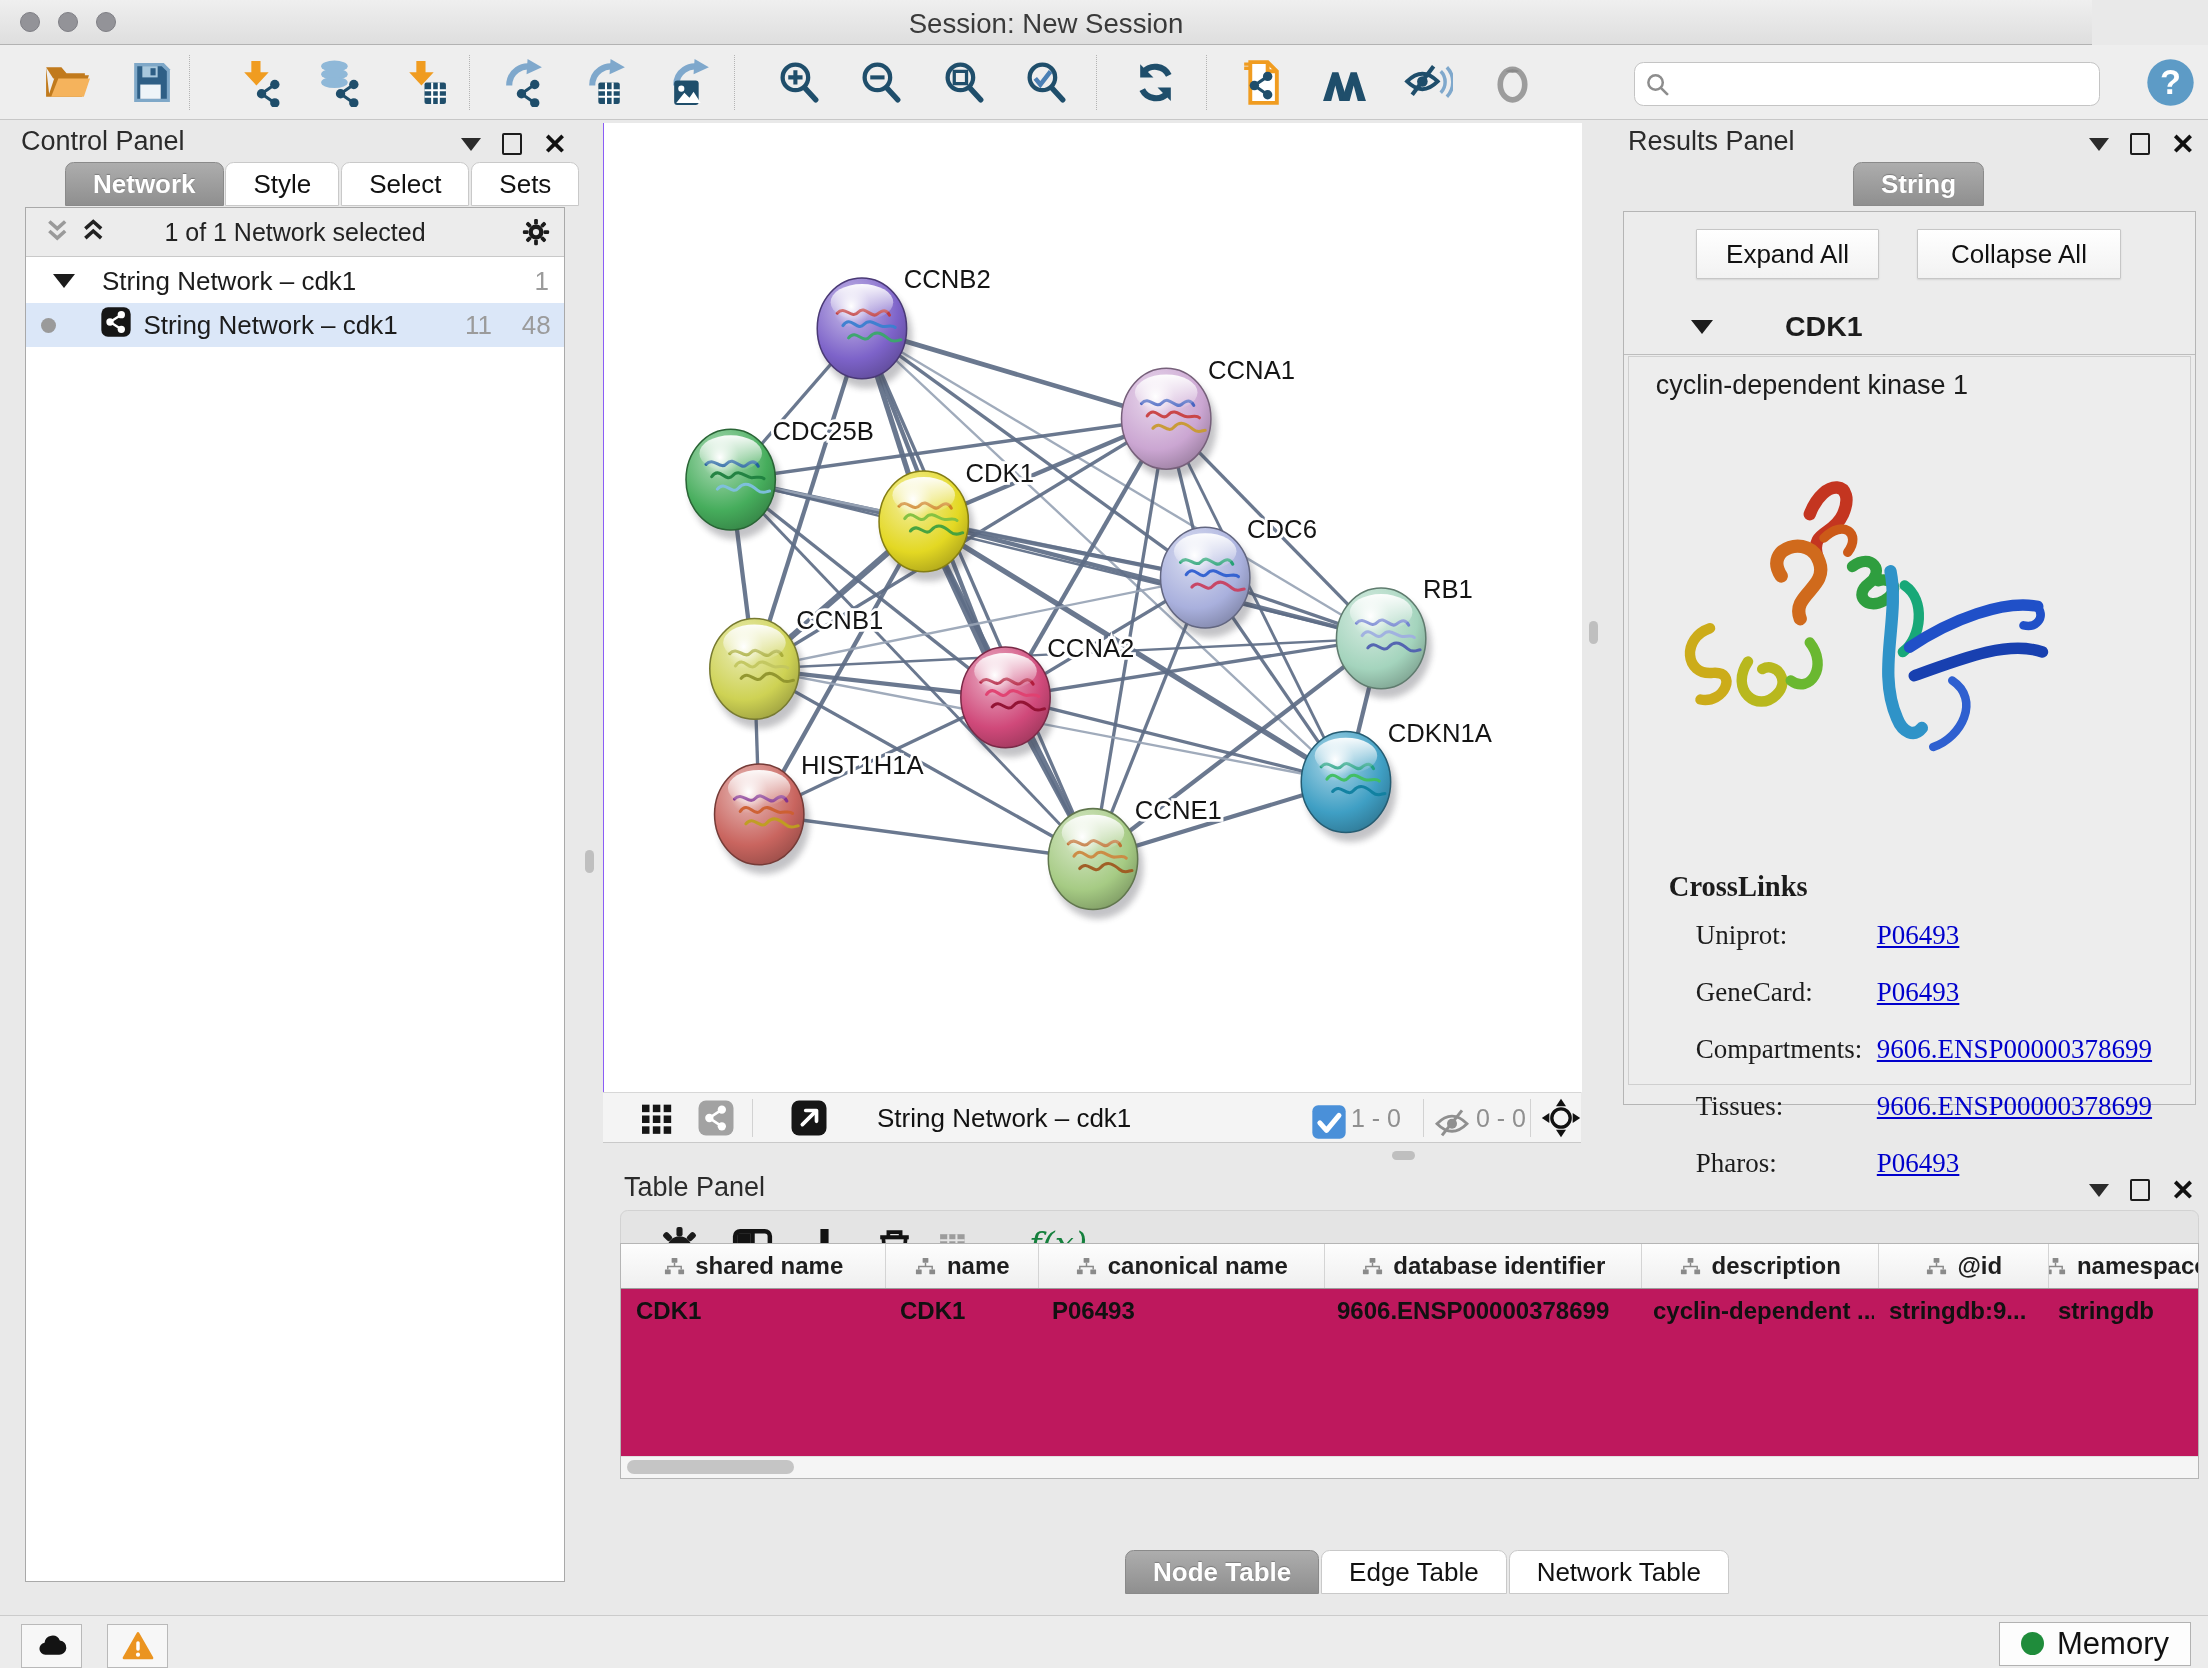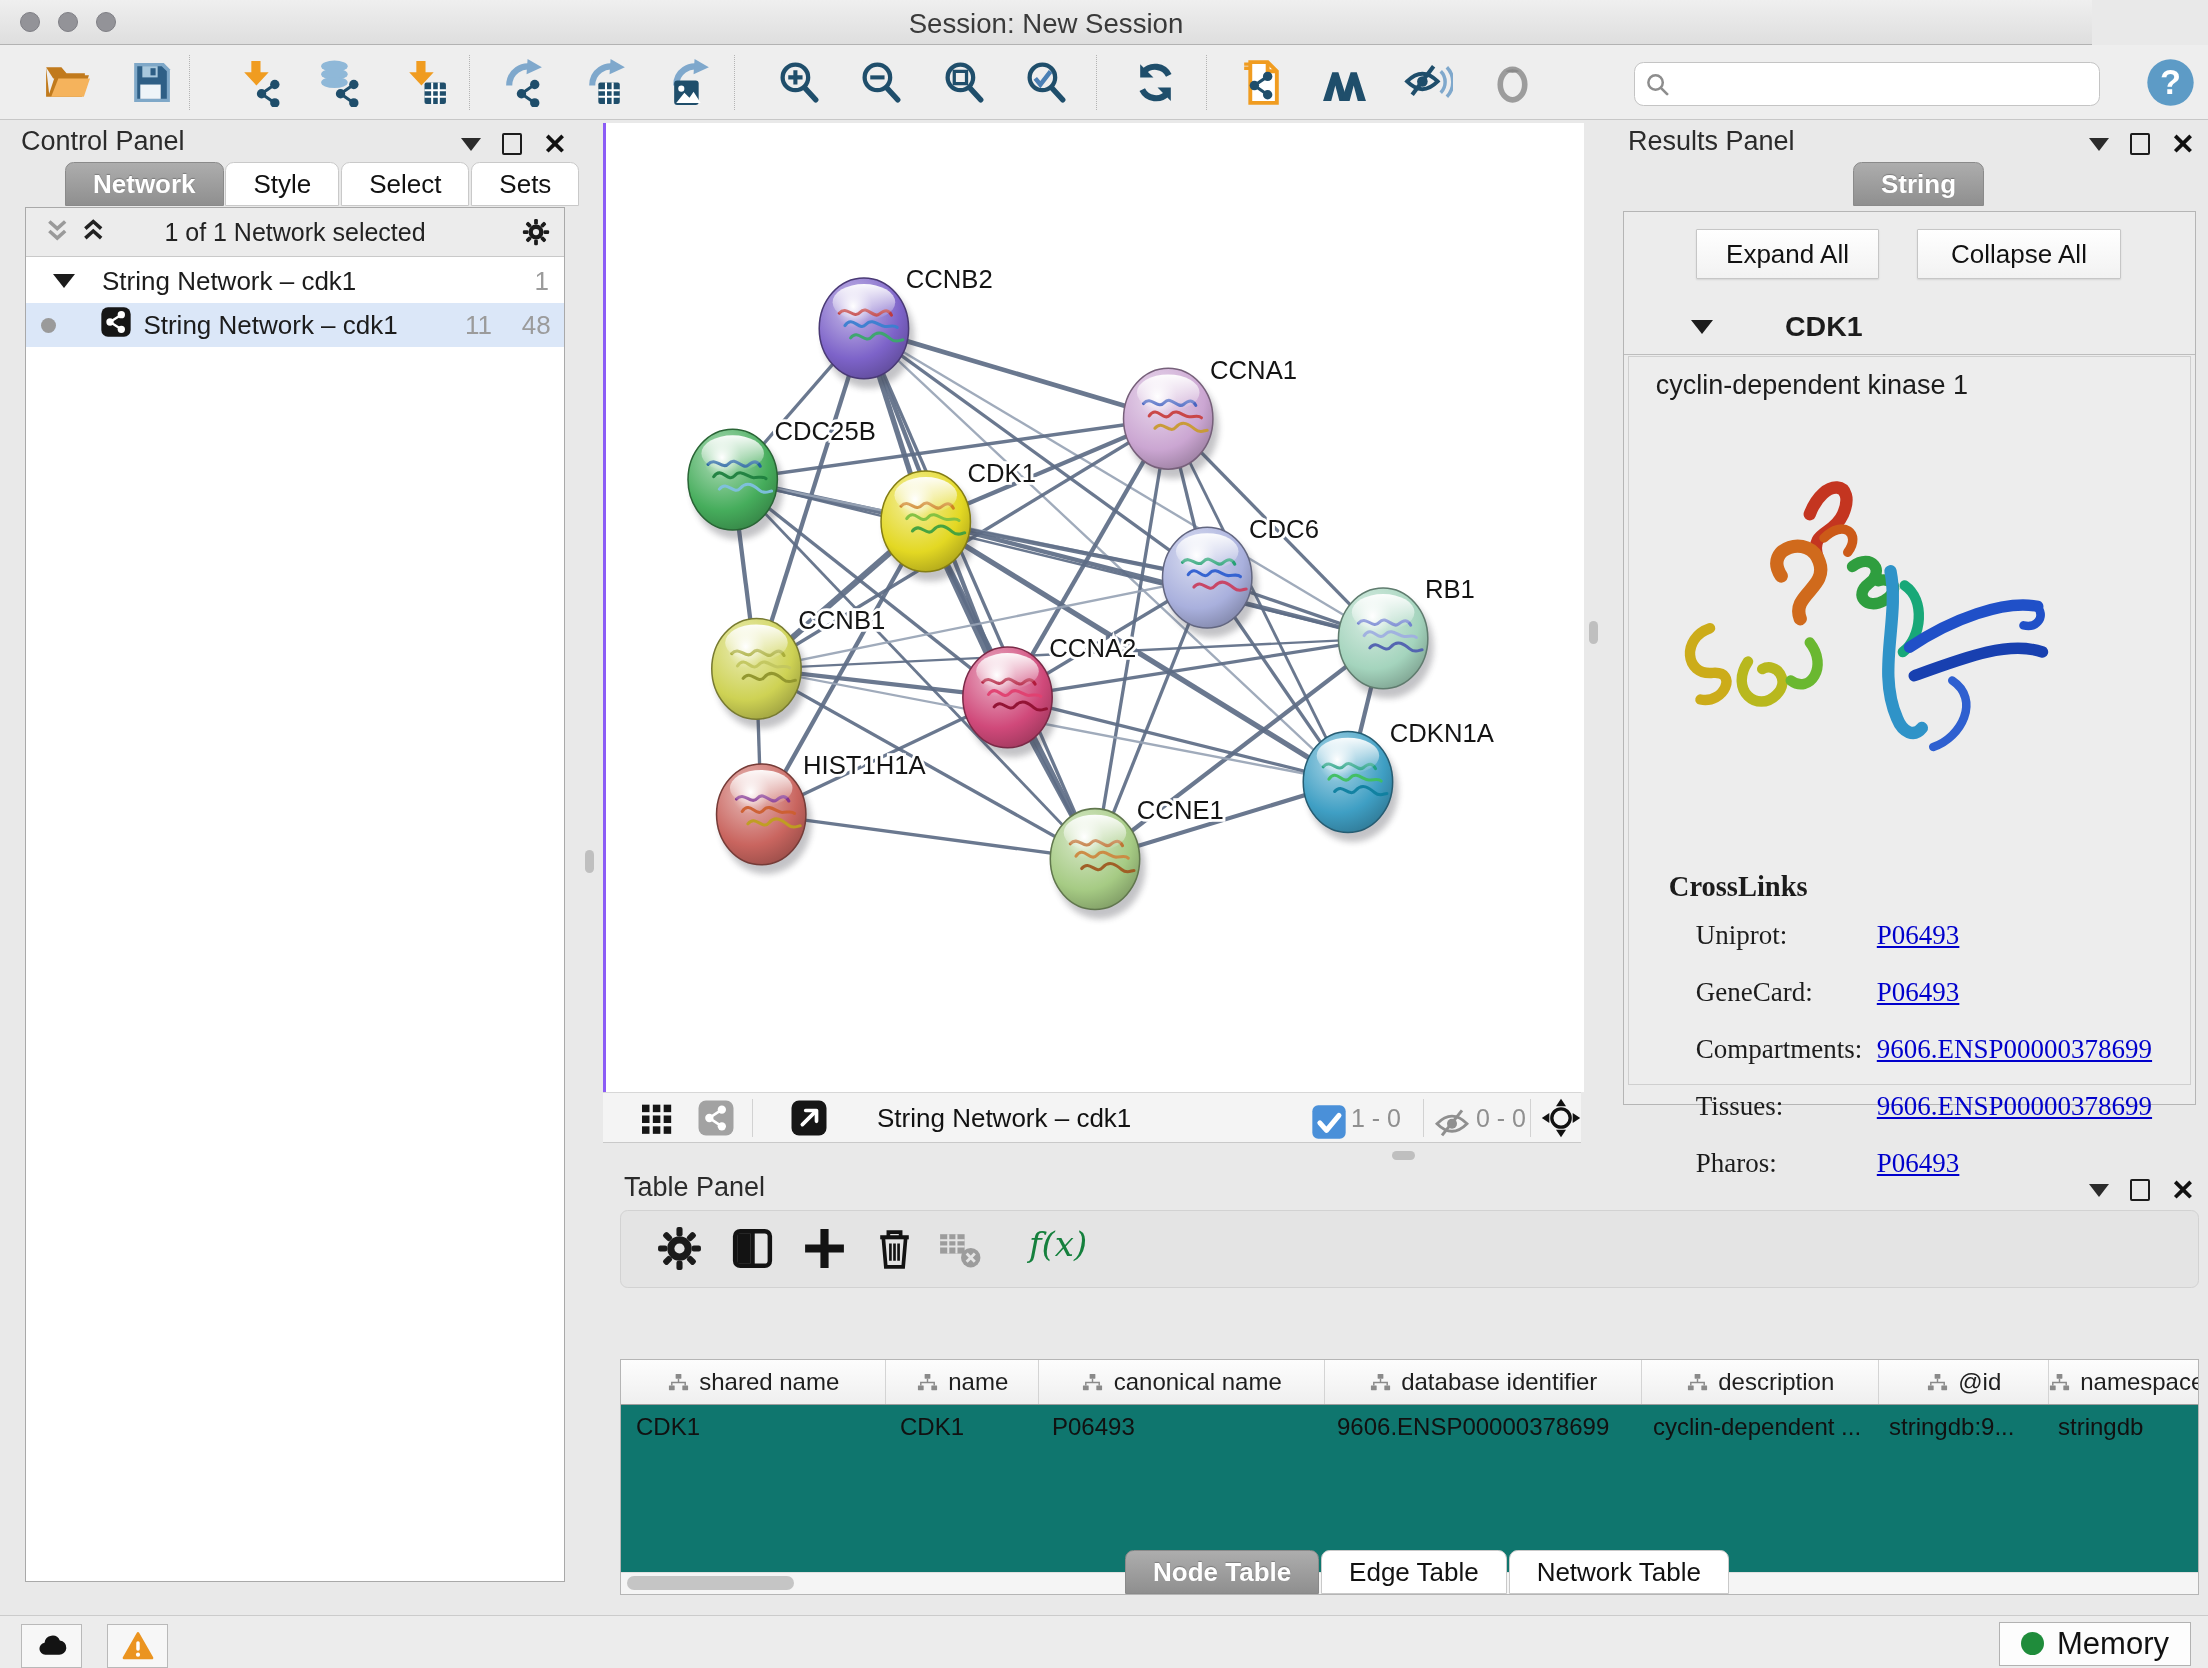--- a/index.html
+++ b/index.html
@@ -40,41 +40,41 @@
   .cp-box{left:25px;top:207px;width:538px;height:1373px;background:#fff;border:1.9px solid #a9a9a9;}
   .cp-strip{position:absolute;left:0;top:0;right:0;height:48px;background:#ececec;border-bottom:1px solid #c9c9c9;
             display:flex;align-items:center;}
   .cp-summary{position:absolute;left:0;right:0;text-align:center;font-size:25px;color:#222;}
   .treerow{position:absolute;left:0;right:0;height:44px;display:flex;align-items:center;font-size:26px;}
   .treerow.selected{background:#dbe7f8;}
   .tcount{position:absolute;color:#9b9b9b;font-size:26px;text-align:right;}
   .tri-dn{width:0;height:0;border-left:11.4px solid transparent;border-right:11.4px solid transparent;border-top:14.3px solid #1c1c1c;}
   .graydot{width:15px;height:15px;border-radius:50%;background:#9a9a9a;}
   
-  .netcanvas{left:603px;top:123px;width:978px;height:969px;background:#ffffff;border-left:3px solid #8b5cf6;text-decoration:underline;}
+  .netcanvas{left:603px;top:123px;width:978px;height:969px;background:#ffffff;border-left:1px solid #8b5cf6;text-decoration:underline;}
   .nettb{left:603px;top:1092px;width:978px;height:49px;background:#f4f4f4;border-top:1px solid #d7d7d7;
          border-bottom:1px solid #c9c9c9;}
   .nettb .nbtn{position:absolute;top:4.8px;width:42px;height:42px;}
   .nettb svg{width:40px;height:40px;}
   .nsep{position:absolute;top:5.7px;height:38px;border-left:1px solid #d2d2d2;}
   .ncount{position:absolute;top:10.5px;font-size:25px;color:#8f8f8f;}
   .handle{background:#bfbfbf;border-radius:7.6px;}
   
   .rp-box1{left:1623px;top:211px;width:571px;height:88px;background:#ececec;border:1.9px solid #b5b5b5;}
   .rp-box2{left:1623px;top:299px;width:571px;height:805px;background:#ececec;border:1.9px solid #b5b5b5;border-top:none;}
   .rp-sechead{position:absolute;left:0;top:0;right:0;height:55px;display:flex;align-items:center;border-bottom:1.9px solid #bdbdbd;}
   .rp-content{position:absolute;left:3.8px;top:57px;right:3.8px;bottom:19px;background:#ededed;border:1px solid #cfcfcf;}
   .xl-serif{font-family:"Liberation Serif",serif;}
   .xl-row{position:absolute;font-size:27px;}
   .xl-link{color:#0000cc;text-decoration:underline;}
   
   .tp-toolbar{left:620px;top:1210px;width:1577px;height:76px;background:#e4e4e4;border:1px solid #d2d2d2;border-radius:7.6px;}
   .tp-toolbar .tbtn{top:13.3px;width:49px;height:49px;}
   .fx{font-family:"DejaVu Serif",serif;font-style:italic;font-size:34px;color:#15803d;margin-left:28px;}
-  .dtable{left:620px;top:1359px;width:1577px;height:234px;background:#0f766e;border:1.9px solid #b5b5b5;overflow:hidden;}
+  .dtable{left:620px;top:1243px;width:1577px;height:234px;background:#be185d;border:1.9px solid #b5b5b5;overflow:hidden;font-weight:bold;}
   .thead{position:absolute;left:0;top:0;right:0;height:44px;background:linear-gradient(#fdfdfd,#efefef);
          border-bottom:1.9px solid #9d9d9d;display:flex;}
   .th{display:flex;align-items:center;justify-content:center;gap:9.5px;font-size:24px;color:#1e1e1e;
       border-right:1px solid #d4d4d4;overflow:hidden;white-space:nowrap;flex:none;}
   .th svg{width:23px;height:23px;flex:none;}
   .trow{position:absolute;left:0;top:46px;right:0;height:42px;display:flex;}
   .td{font-size:24px;color:#111;padding-left:15px;display:flex;align-items:center;overflow:hidden;white-space:nowrap;flex:none;}
   .hscroll{position:absolute;left:0;right:0;bottom:0;height:21px;background:#f5f5f5;border-top:1px solid #e0e0e0;}
   .hthumb{position:absolute;left:5.7px;top:2.9px;width:167px;height:14.3px;border-radius:7.6px;background:#c5c5c5;}
   .bottomtabs{left:603px;top:1550px;width:1605px;height:49px;}

